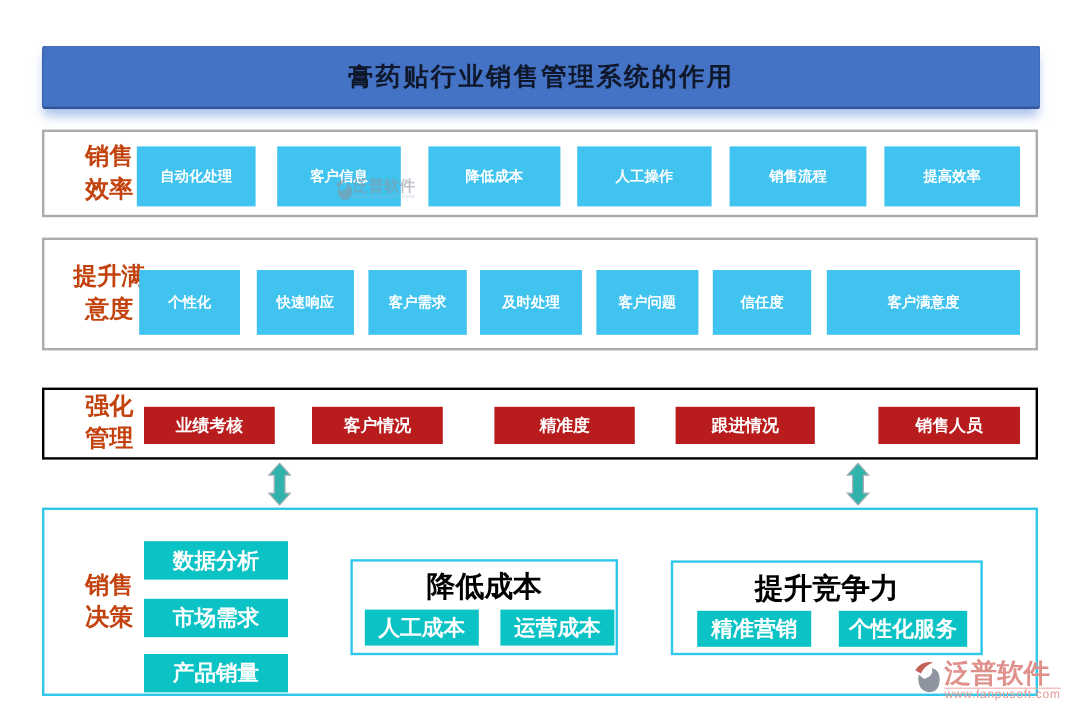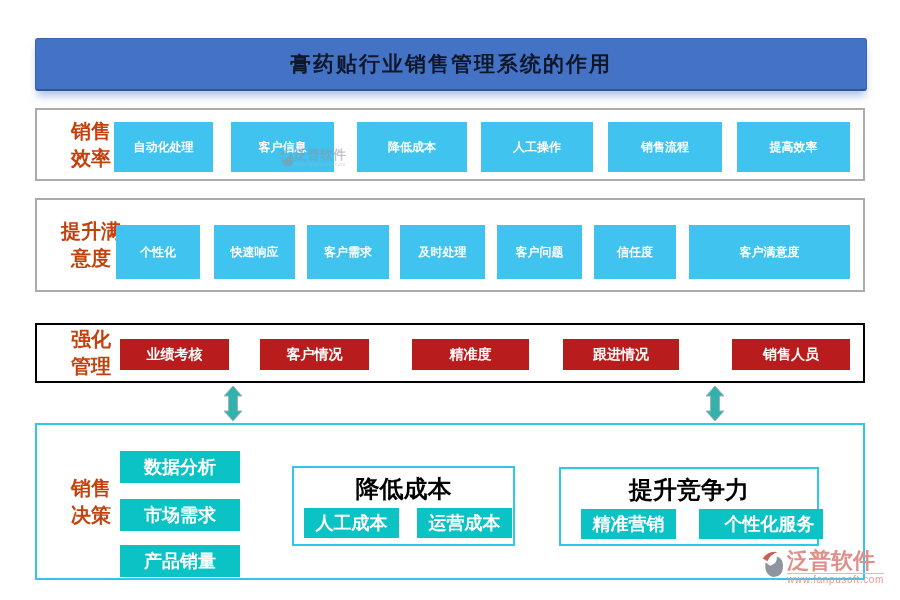--- a/index.html
+++ b/index.html
@@ -64,21 +64,21 @@
   }
   .g0{left:255px;top:41px;width:223px;height:80px;}
   .g1{left:522px;top:42px;width:260px;height:79px;}
   .group-title{
     position:absolute;top:5px;left:0;right:0;text-align:center;
     font-family:"Liberation Serif","DejaVu Serif",serif;
     font-size:24px;font-weight:bold;color:#000;
   }
   .group .box{top:40px;height:30px;}
   .g0 .gb0{left:10px;width:95px;} .g0 .gb1{left:123px;width:95px;}
-  .g1 .gb0{left:20px;width:95px;} .g1 .gb1{left:138px;width:107px;padding-left:17px;}
+  .g1 .gb0{left:20px;width:95px;} .g1 .gb1{left:138px;width:107px;}
   
   .v-arrow{position:absolute;top:385px;width:20px;height:37px;}
   .arrow-a{left:223px;} .arrow-b{left:705px;}
   
   .watermark{
     position:absolute;left:278px;top:148px;width:80px;opacity:0.55;
     display:flex;align-items:flex-start;pointer-events:none;
   }
   .watermark .wm-text{color:#8E95A0;font-size:13px;font-weight:bold;line-height:13px;}
   .watermark .wm-url{color:#9FB6CF;font-size:5px;letter-spacing:0.5px;}

